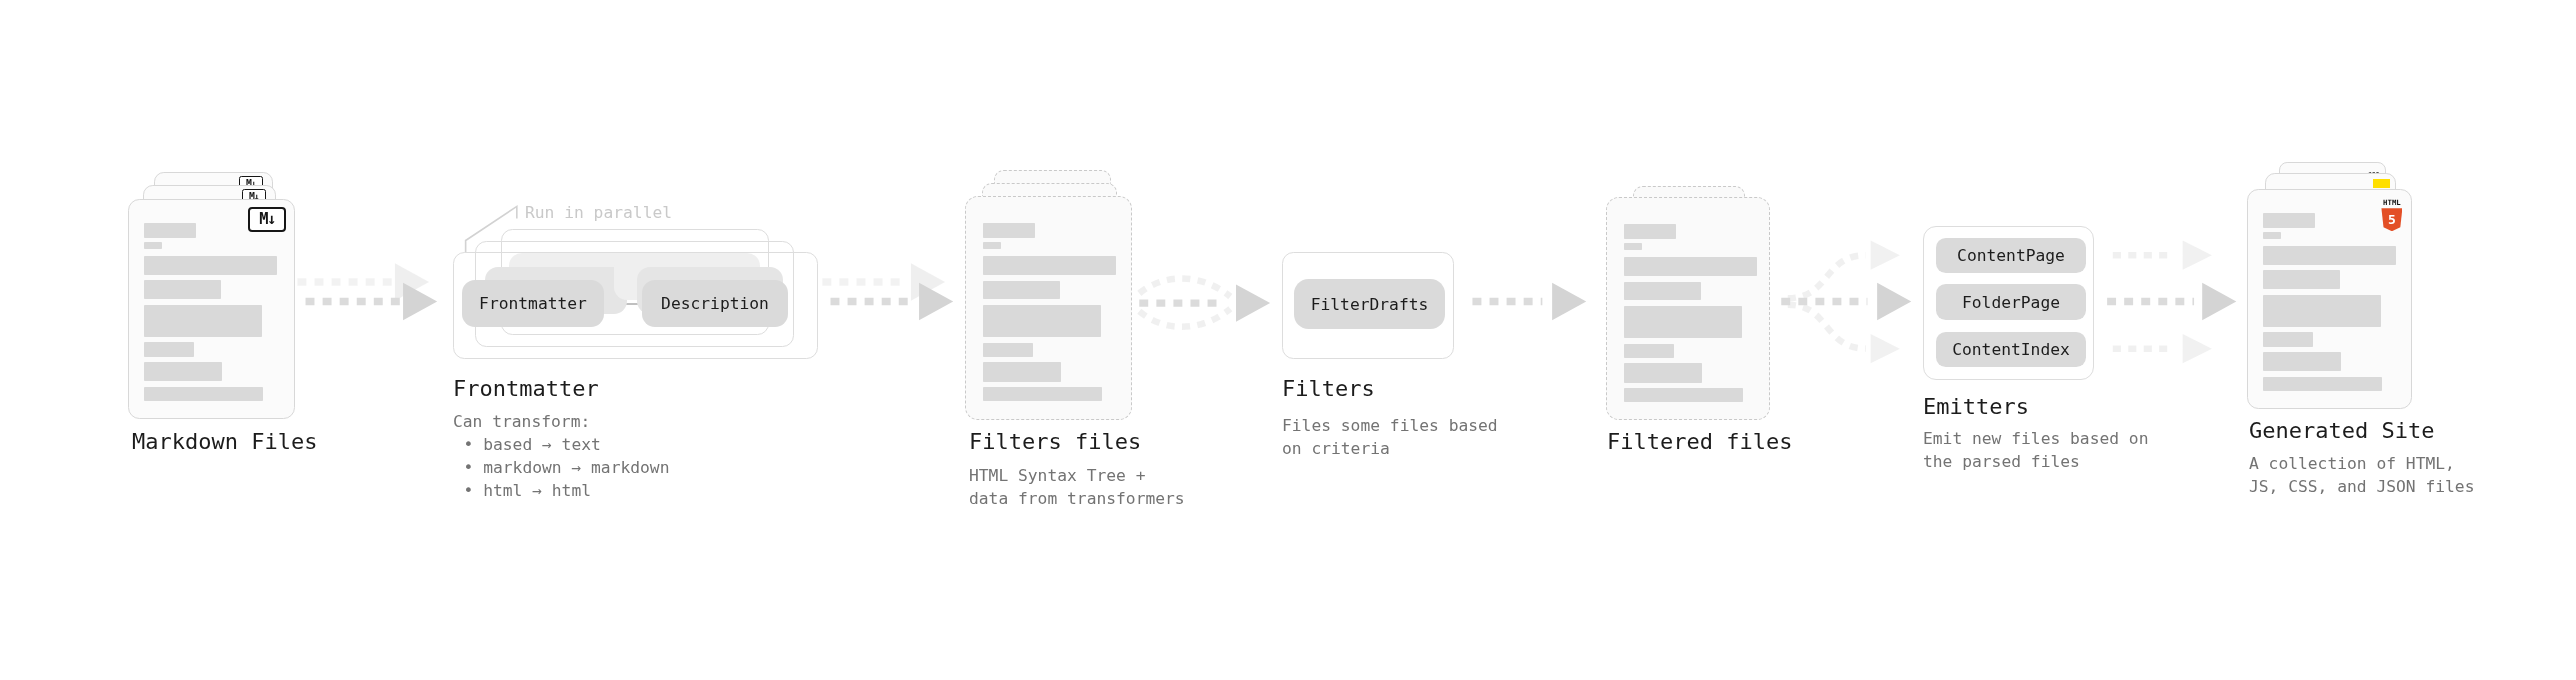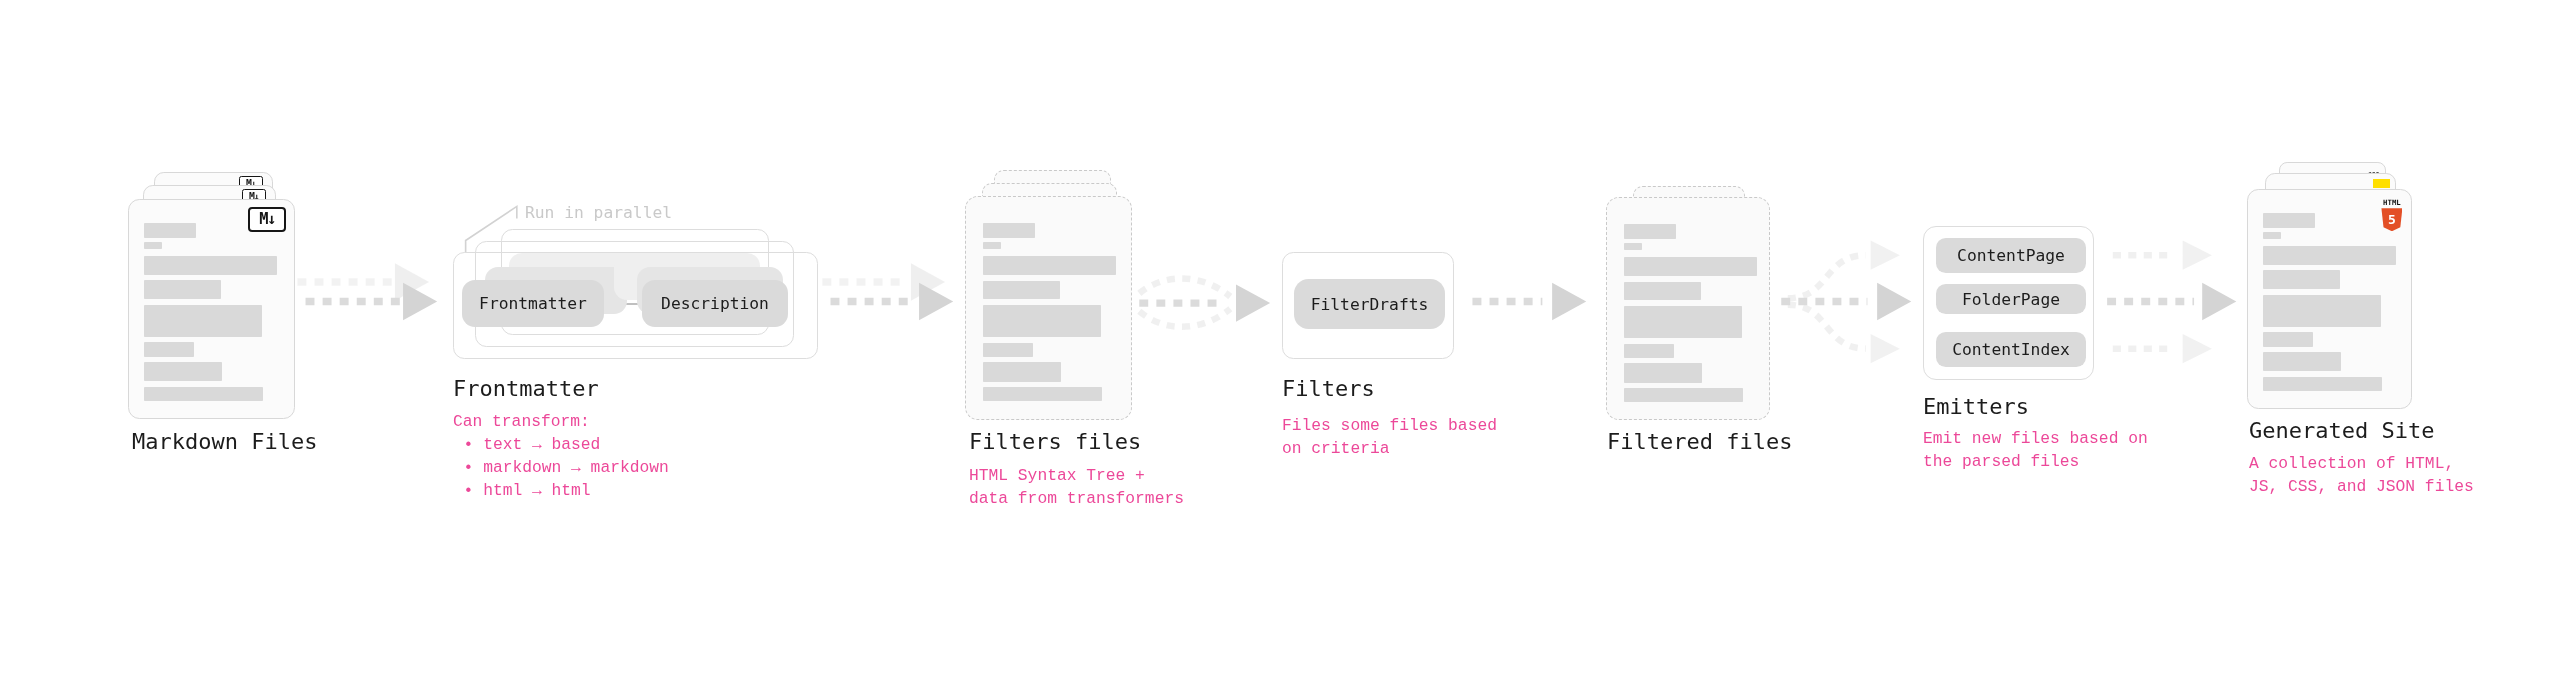--- a/index.html
+++ b/index.html
@@ -36,21 +36,21 @@
   .css-bar{width:11.4px;height:2.4px;background:#2965f1;margin:0.8px auto 0;}
 
   
   .outline-box{position:absolute;border:1.6px solid #dddddd;border-radius:11.4px;box-sizing:border-box;background:transparent;}
   .pill{position:absolute;background:#dadada;border-radius:13px;display:flex;align-items:center;justify-content:center;
     font-size:16.3px;color:#1c1c1c;box-sizing:border-box;}
   .pill.ghost2{background:#e5e5e5;}
   .pill.ghost3{background:#efefef;}
 
   .title{position:absolute;font-size:22px;line-height:24.4px;white-space:nowrap;color:#1c1c1c;}
-  .body-text{position:absolute;font-size:16.3px;line-height:23px;white-space:nowrap;color:#ec4899;font-family:Liberation Mono, monospace;}
+  .body-text{position:absolute;font-size:16.3px;line-height:23px;white-space:nowrap;color:#737373;}
   .note-text{position:absolute;font-size:16.3px;color:#c9c9c9;white-space:nowrap;}
 </style>
 </head>
 <body>
 
 <div id="canvas">
 
   <svg id="arrows" width="2576" height="681" viewBox="0 0 3170 838">
 
     <g opacity="0.35" transform="translate(-10,-24)">
@@ -161,21 +161,21 @@
     <div class="pill ghost2" style="left:485px;top:267px;width:142px;height:47px;"></div>
     <div class="pill" style="left:462px;top:280px;width:142px;height:47px;">Frontmatter</div>
 
     <div class="pill ghost3" style="left:614px;top:253px;width:146px;height:47px;"></div>
     <div class="pill ghost2" style="left:637px;top:267px;width:146px;height:47px;"></div>
     <div class="pill" style="left:642px;top:280px;width:146px;height:47px;">Description</div>
 
     <div class="title" style="left:453px;top:377px;">Frontmatter</div>
     <div class="body-text" style="left:453px;top:410px;">
       <div>Can transform:</div>
-      <div style="padding-left:10.6px;">• text → based</div>
+      <div style="padding-left:10.6px;">• based → text</div>
       <div style="padding-left:10.6px;">• markdown → markdown</div>
       <div style="padding-left:10.6px;">• html → html</div>
     </div>
   </div>
 
   <div class="section">
     <div class="file-card dashed peek" style="left:994px;top:170px;width:117px;height:65px;"></div>
     <div class="file-card dashed peek" style="left:982px;top:183px;width:135px;height:73px;"></div>
     <div class="file-card dashed" style="left:965px;top:196px;width:167px;height:224px;">
       <div class="card-body" style="left:17px;top:24.4px;">
@@ -219,21 +219,21 @@
           <div class="bar" style="width: 78px; height: 19.5px; margin-top: 4.9px;"></div>
           <div class="bar" style="width: 119px; height: 14px; margin-top: 5.7px;"></div>
         </div>
     </div>
     <div class="title" style="left:1607px;top:430px;">Filtered files</div>
   </div>
 
   <div class="section">
     <div class="outline-box" style="left:1923px;top:226px;width:171px;height:154px;border-radius:13px;"></div>
     <div class="pill" style="left:1936px;top:238px;width:150px;height:35px;border-radius:9.8px;">ContentPage</div>
-    <div class="pill" style="left:1936px;top:284px;width:150px;height:30px;border-radius:9.8px;">FolderPage</div>
+    <div class="pill" style="left:1936px;top:284px;width:150px;height:36px;border-radius:9.8px;">FolderPage</div>
     <div class="pill" style="left:1936px;top:332px;width:150px;height:35px;border-radius:9.8px;">ContentIndex</div>
     <div class="title" style="left:1923px;top:395px;">Emitters</div>
     <div class="body-text" style="left:1923px;top:427px;">
       <div>Emit new files based on</div>
       <div>the parsed files</div>
     </div>
   </div>
 
   <div class="section">
     <div class="file-card peek" style="left:2279px;top:162px;width:107px;height:57px;border-radius:8.1px;">

